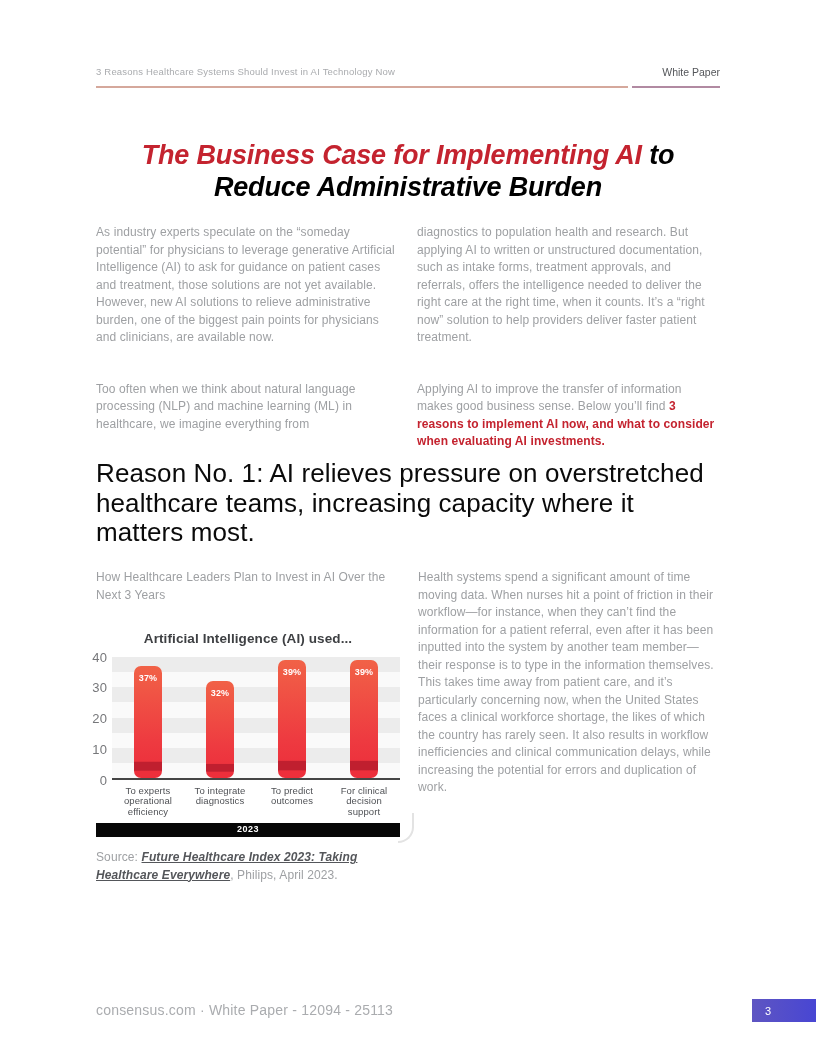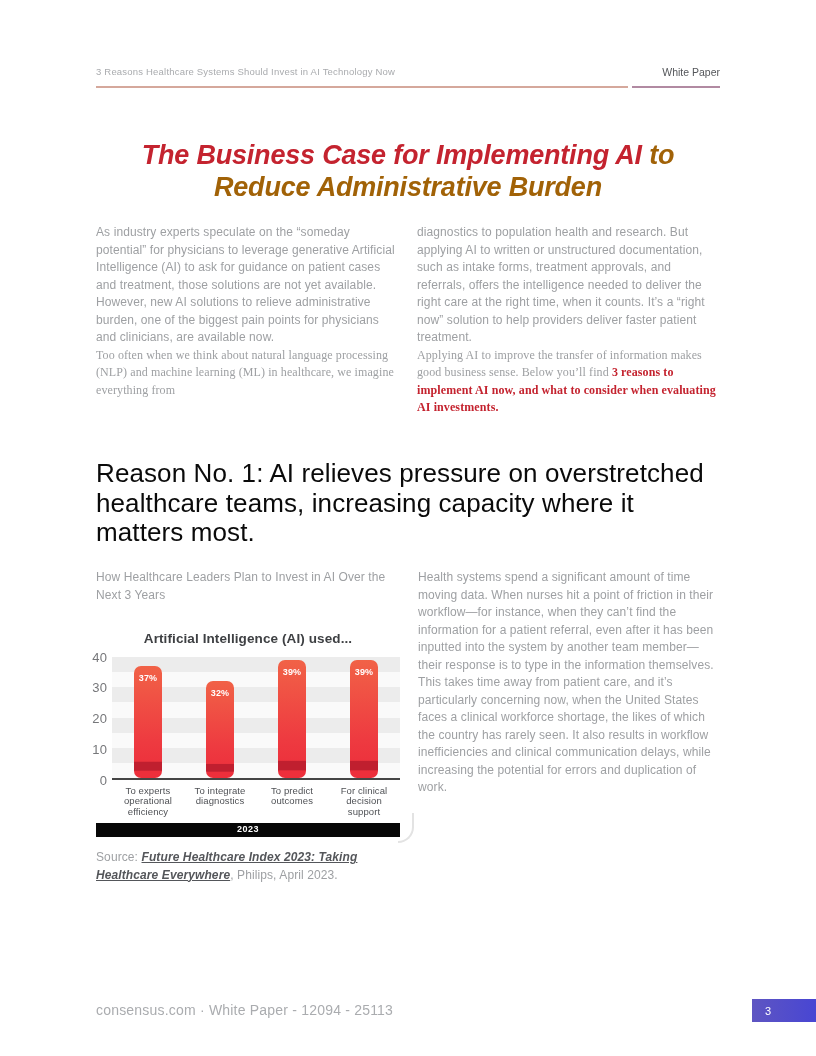--- a/index.html
+++ b/index.html
@@ -31,27 +31,27 @@
   .hdr-left{font-size:9.5px;letter-spacing:.2px;color:#a9abae;}
   .hdr-right{font-size:10.5px;color:var(--dark-gray);}
   .hdr-rule{display:flex;gap:4px;margin-top:8px;height:2px;}
   .rule-a{flex:1;background:var(--rule-salmon);}
   .rule-b{width:88px;background:var(--rule-mauve);}
 
   
   .doc-title{position:absolute;top:139px;left:48px;right:48px;text-align:center;
     font-weight:700;font-style:italic;font-size:27px;line-height:32px;letter-spacing:-.2px;}
   .doc-title .red{color:var(--accent-red);}
-  .doc-title .gray{color:#a16207;}
+  .doc-title .gray{color:#000000;}
 
   
   .cols{display:flex;gap:18px;}
   .col{flex:1;}
   .bodytext{font-size:12px;line-height:17.5px;color:var(--text-gray);letter-spacing:.1px;}
-  .bodytext p + p{margin-top:0;font-family:Liberation Serif, serif;}
+  .bodytext p + p{margin-top:34px;}
   .intro{position:absolute;top:224px;left:96px;right:96px;}
   .red-bold{color:var(--accent-red);font-weight:700;}
   .inline-link{color:var(--dark-gray);font-weight:700;text-decoration:underline;cursor:pointer;}
 
   
   .reason-heading{position:absolute;top:459px;left:96px;right:88px;
     font-size:26px;line-height:29.5px;font-weight:400;color:var(--heading-black);letter-spacing:.1px;}
 
   .reason-cols{position:absolute;top:569px;left:96px;right:96px;}
 

